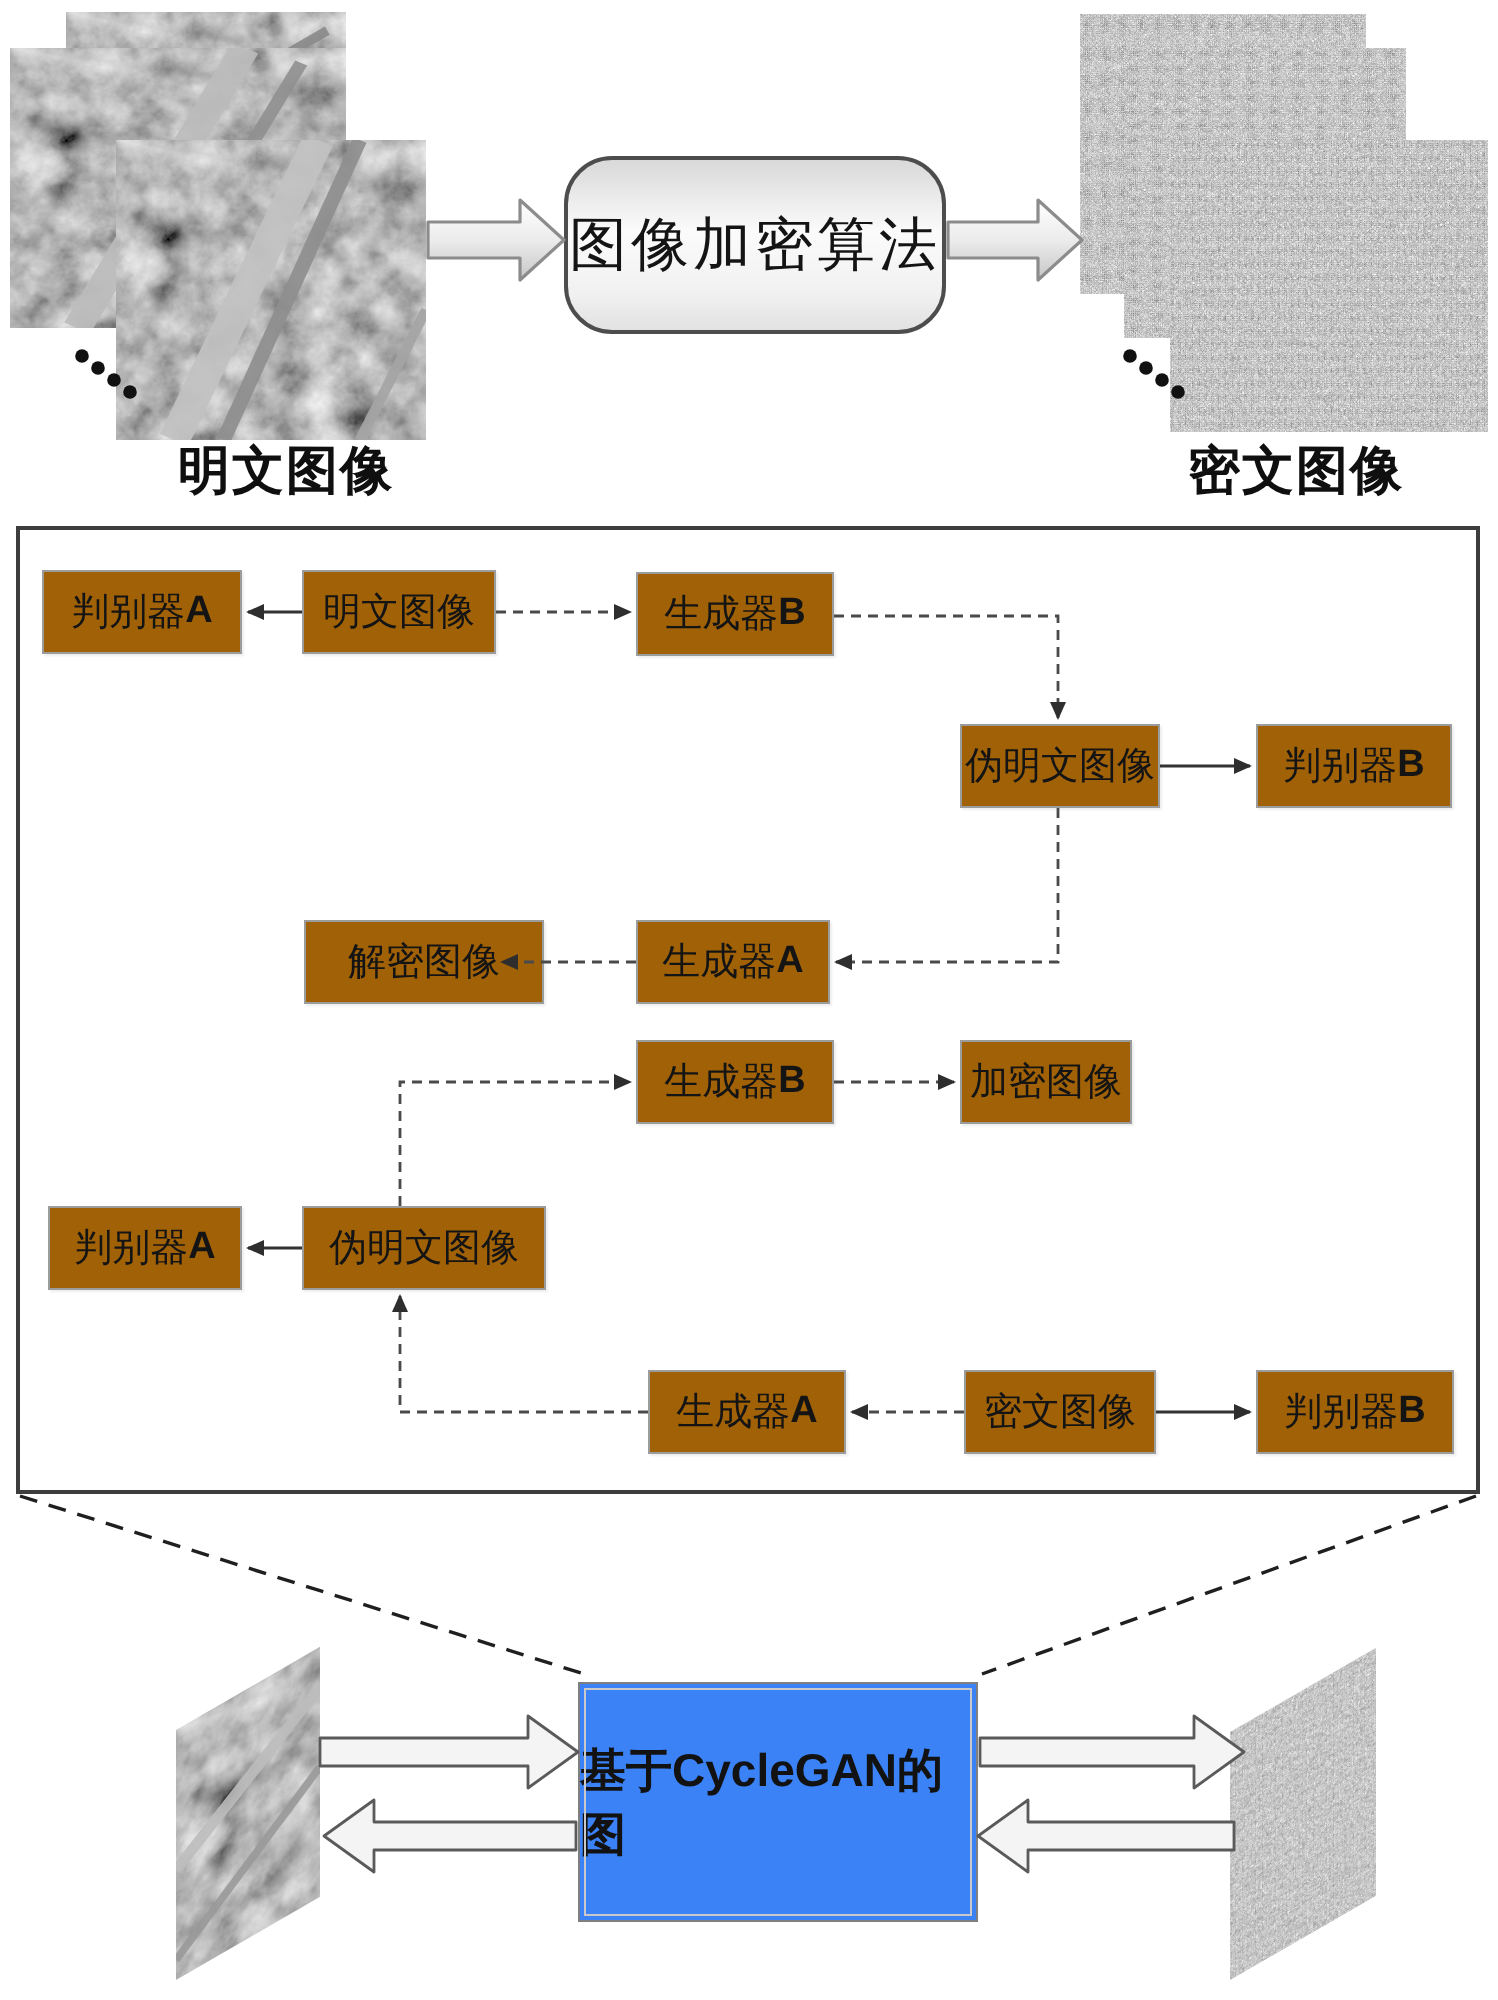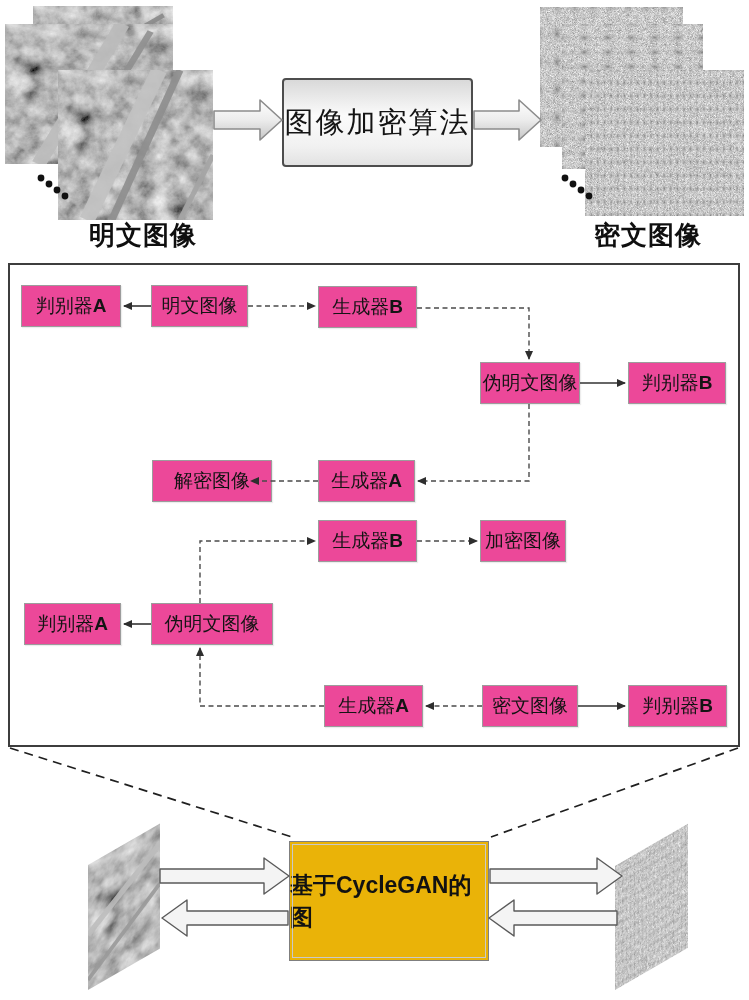--- a/index.html
+++ b/index.html
@@ -7,37 +7,37 @@
   body { font-family: "Liberation Sans", sans-serif; }
   #stage { position:relative; width:749px; height:1000px; background:#ffffff; overflow:hidden; }
 
   .imgbox { position:absolute; overflow:hidden; }
   .imgbox svg { display:block; width:100%; height:100%; }
 
   .stack-label { position:absolute; width:160px; text-align:center;
     font-size:26px; font-weight:700; color:#0f0f0f; letter-spacing:1px; }
 
   .algo-box { position:absolute; left:282px; top:78px; width:191px; height:89px;
-    border:2px solid #4d4d4d; border-radius:4px;
+    border:2px solid #4d4d4d; border-radius:24px;
     background:linear-gradient(180deg,#d9d9d9 0%,#fbfbfb 42%,#f1f1f1 78%,#e2e2e2 100%);
     display:flex; align-items:center; justify-content:center;
     font-family:"Liberation Serif", serif; font-size:29px; color:#141414; letter-spacing:2px; }
 
   .big-frame { position:absolute; left:8px; top:263px; width:732px; height:484px;
     border:2px solid #3d3d3d; background:#fff; }
 
-  .fbox { position:absolute; height:42px; background:#ec4899; border:1px solid #9c9c9c;
+  .fbox { position:absolute; height:42px; background:#a16207; border:1px solid #9c9c9c;
     display:flex; align-items:center; justify-content:center; white-space:nowrap;
     font-size:19px; color:#141414; box-shadow:1px 1px 1px rgba(0,0,0,0.07); }
   .fbox b { font-weight:700; font-size:19px; }
 
   .skew { position:absolute; overflow:hidden; transform:skewY(-30deg); transform-origin:0 0; }
 
   .model-box { position:absolute; left:289px; top:841px; width:200px; height:120px;
-    background:#eab308; border:1px solid #7f7f7f; outline:1px solid #c9c9c9; outline-offset:-4px;
+    background:#3b82f6; border:1px solid #7f7f7f; outline:1px solid #c9c9c9; outline-offset:-4px;
     display:flex; flex-direction:column; align-items:center; justify-content:center;
     font-size:23px; font-weight:700; color:#121212; line-height:1.4; }
 
   #overlay { position:absolute; left:0; top:0; pointer-events:none; }
   .dashline { fill:none; stroke:#4a4a4a; stroke-width:1.4; stroke-dasharray:5 3.5; }
   .solidline { fill:none; stroke:#333; stroke-width:1.6; }
   .funnel { fill:none; stroke:#1f1f1f; stroke-width:1.7; stroke-dasharray:9 6; }
   .blockarrow-top { fill:#ededed; stroke:#8c8c8c; stroke-width:1.6; stroke-linejoin:round; }
   .blockarrow-bot { fill:#f4f4f4; stroke:#5a5a5a; stroke-width:1.4; stroke-linejoin:round; }
 </style>

